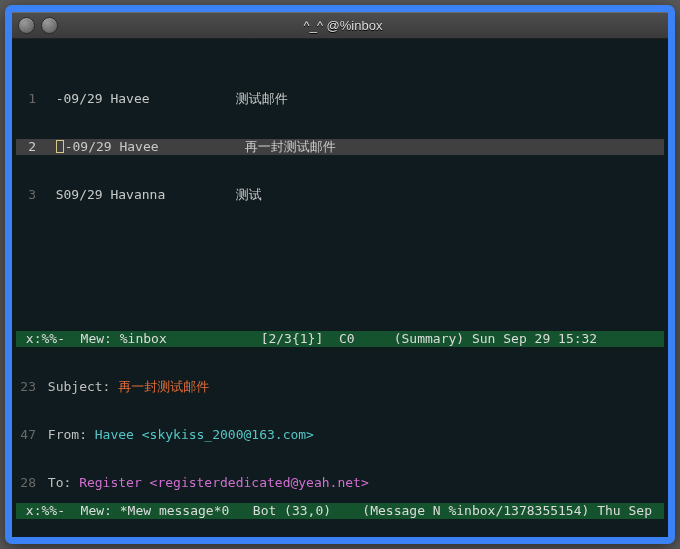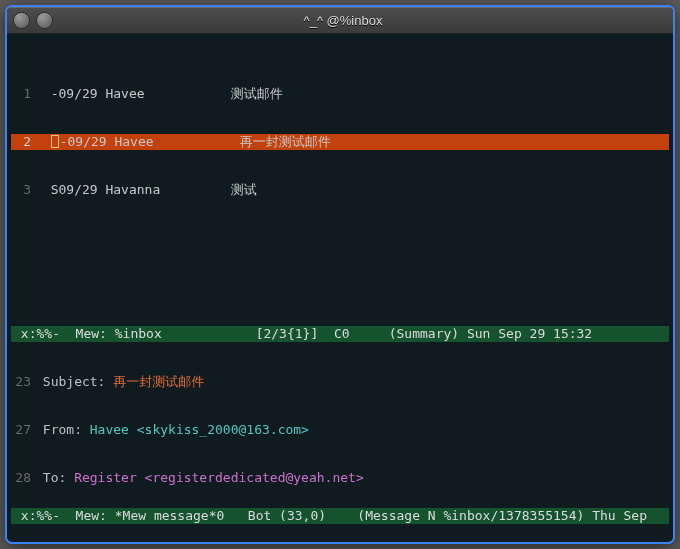--- a/index.html
+++ b/index.html
@@ -1,20 +1,20 @@
 <!DOCTYPE html>
 <html><head>
 <meta charset="utf-8">
 <style>
   html,body{margin:0;padding:0;background:#5a5a5a;font-family:sans-serif;}
   .wrap{width:680px;height:549px;position:relative;}
   .shadow{position:absolute;left:5px;top:5px;right:5px;bottom:5px;
     border-radius:8px;box-shadow:0 4px 18px rgba(0,0,0,0.55);}
   .win{position:absolute;left:5px;top:5px;right:5px;bottom:5px;
-    background:#0f1b1e;border-radius:7px;border:2px solid #3b82f6;
+    background:#0f1b1e;border-radius:7px;border:7px solid #3b82f6;
     display:flex;flex-direction:column;overflow:hidden;}
   .titlebar{height:25px;background:linear-gradient(#4d4d4d,#3a3a3a);
     display:flex;align-items:center;border-bottom:1px solid #222;
     border-top:1px solid #6a6a6a;flex:none;}
   .tb-left{display:flex;gap:6px;padding-left:6px;}
   .tb-btn{width:15px;height:15px;border-radius:50%;
     background:radial-gradient(circle at 35% 30%,#9a9a9a,#555);
     border:1px solid #2a2a2a;box-shadow:inset 0 1px 1px rgba(255,255,255,0.25);}
   .tb-title{flex:1;text-align:center;color:#ddd;font-size:13px;
     text-shadow:0 1px 0 #000;padding-right:40px;}
@@ -29,21 +29,21 @@
   .row{height:16px;}
   .mode{background:#14532d;color:#dcdcdc;height:16px;padding:0 2px;
     overflow:hidden;}
   .mode span{white-space:pre;}
   .msgbody{flex:1;overflow:hidden;}
   .c-subj{color:#c0c0c0;}
   .c-val{color:#e06c3a;}
   .c-from{color:#55c6c6;}
   .c-to{color:#d16fd1;}
   .c-date{color:#d8b24a;}
-  .sel{background:#c2410c;}
+  .sel{background:#404040;}
 </style>
 </head>
 <body>
 
 <div class="wrap">
   <div class="shadow"></div>
   <div class="win">
 
     <div class="titlebar">
       <div class="tb-left">
@@ -60,21 +60,21 @@
         <div class="row sel"><span class="gut gut-cur">2</span>  <span class="cursor"></span><span>-09/29</span> <span>Havee</span>           <span>再一封测试邮件</span></div>
         <div class="row"><span class="gut">3</span>  <span>S09/29</span> <span>Havanna</span>         <span>测试</span></div>
         <div class="row"></div>
         <div class="row"></div>
       </div>
 
       <div class="mode"><span> x:%%-  Mew: %inbox</span><span>            </span><span>[2/3{1}]  C0</span><span>     </span><span>(Summary) Sun Sep 29 15:32</span></div>
 
       <div class="msgbody">
         <div class="row"><span class="gut">23</span> <span class="c-subj">Subject:</span><span class="c-val"> 再一封测试邮件</span></div>
-        <div class="row"><span class="gut">27</span> <span class="c-subj">From:</span><span class="c-from"> Havee &lt;skykiss_2000@163.com&gt;</span></div>
+        <div class="row"><span class="gut">47</span> <span class="c-subj">From:</span><span class="c-from"> Havee &lt;skykiss_2000@163.com&gt;</span></div>
         <div class="row"><span class="gut">28</span> <span class="c-subj">To:</span><span class="c-to"> Register &lt;registerdedicated@yeah.net&gt;</span></div>
         <div class="row"><span class="gut">29</span> <span class="c-subj">Date:</span><span class="c-date"> Sun, 29 Sep 2013 14:56:48 +0800 (CST)</span></div>
         
         
         
         
         
         
         
         

